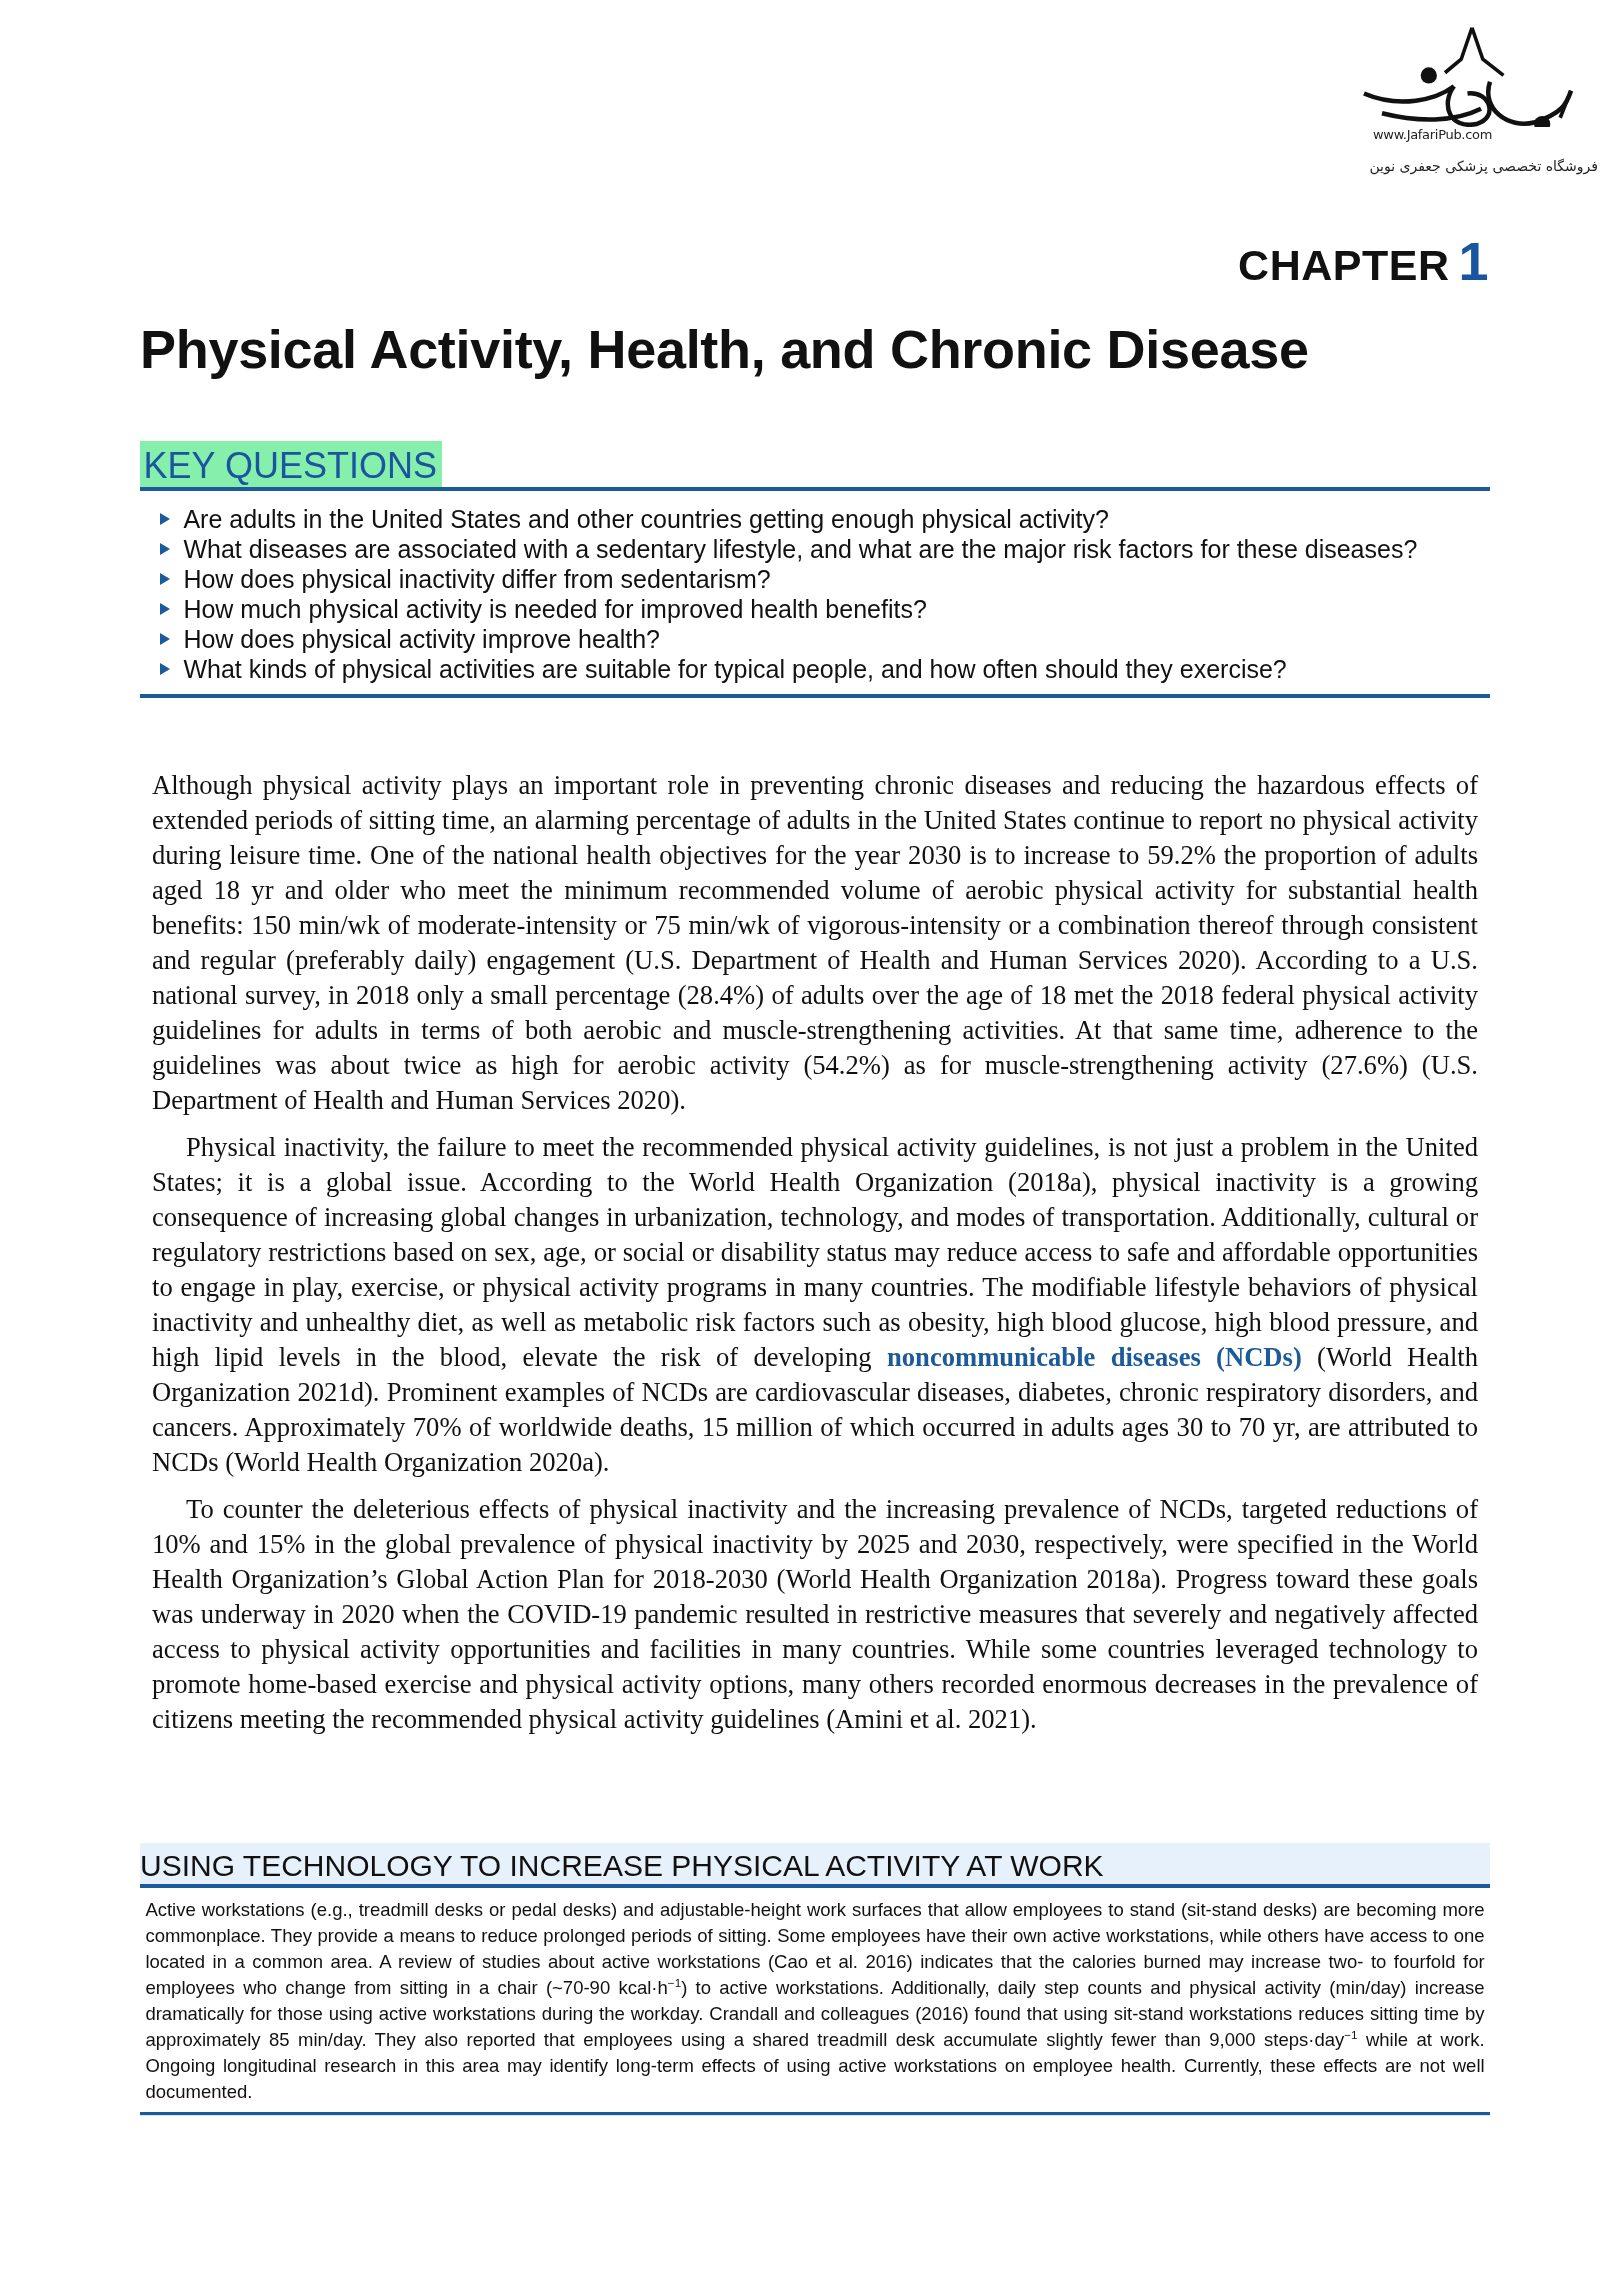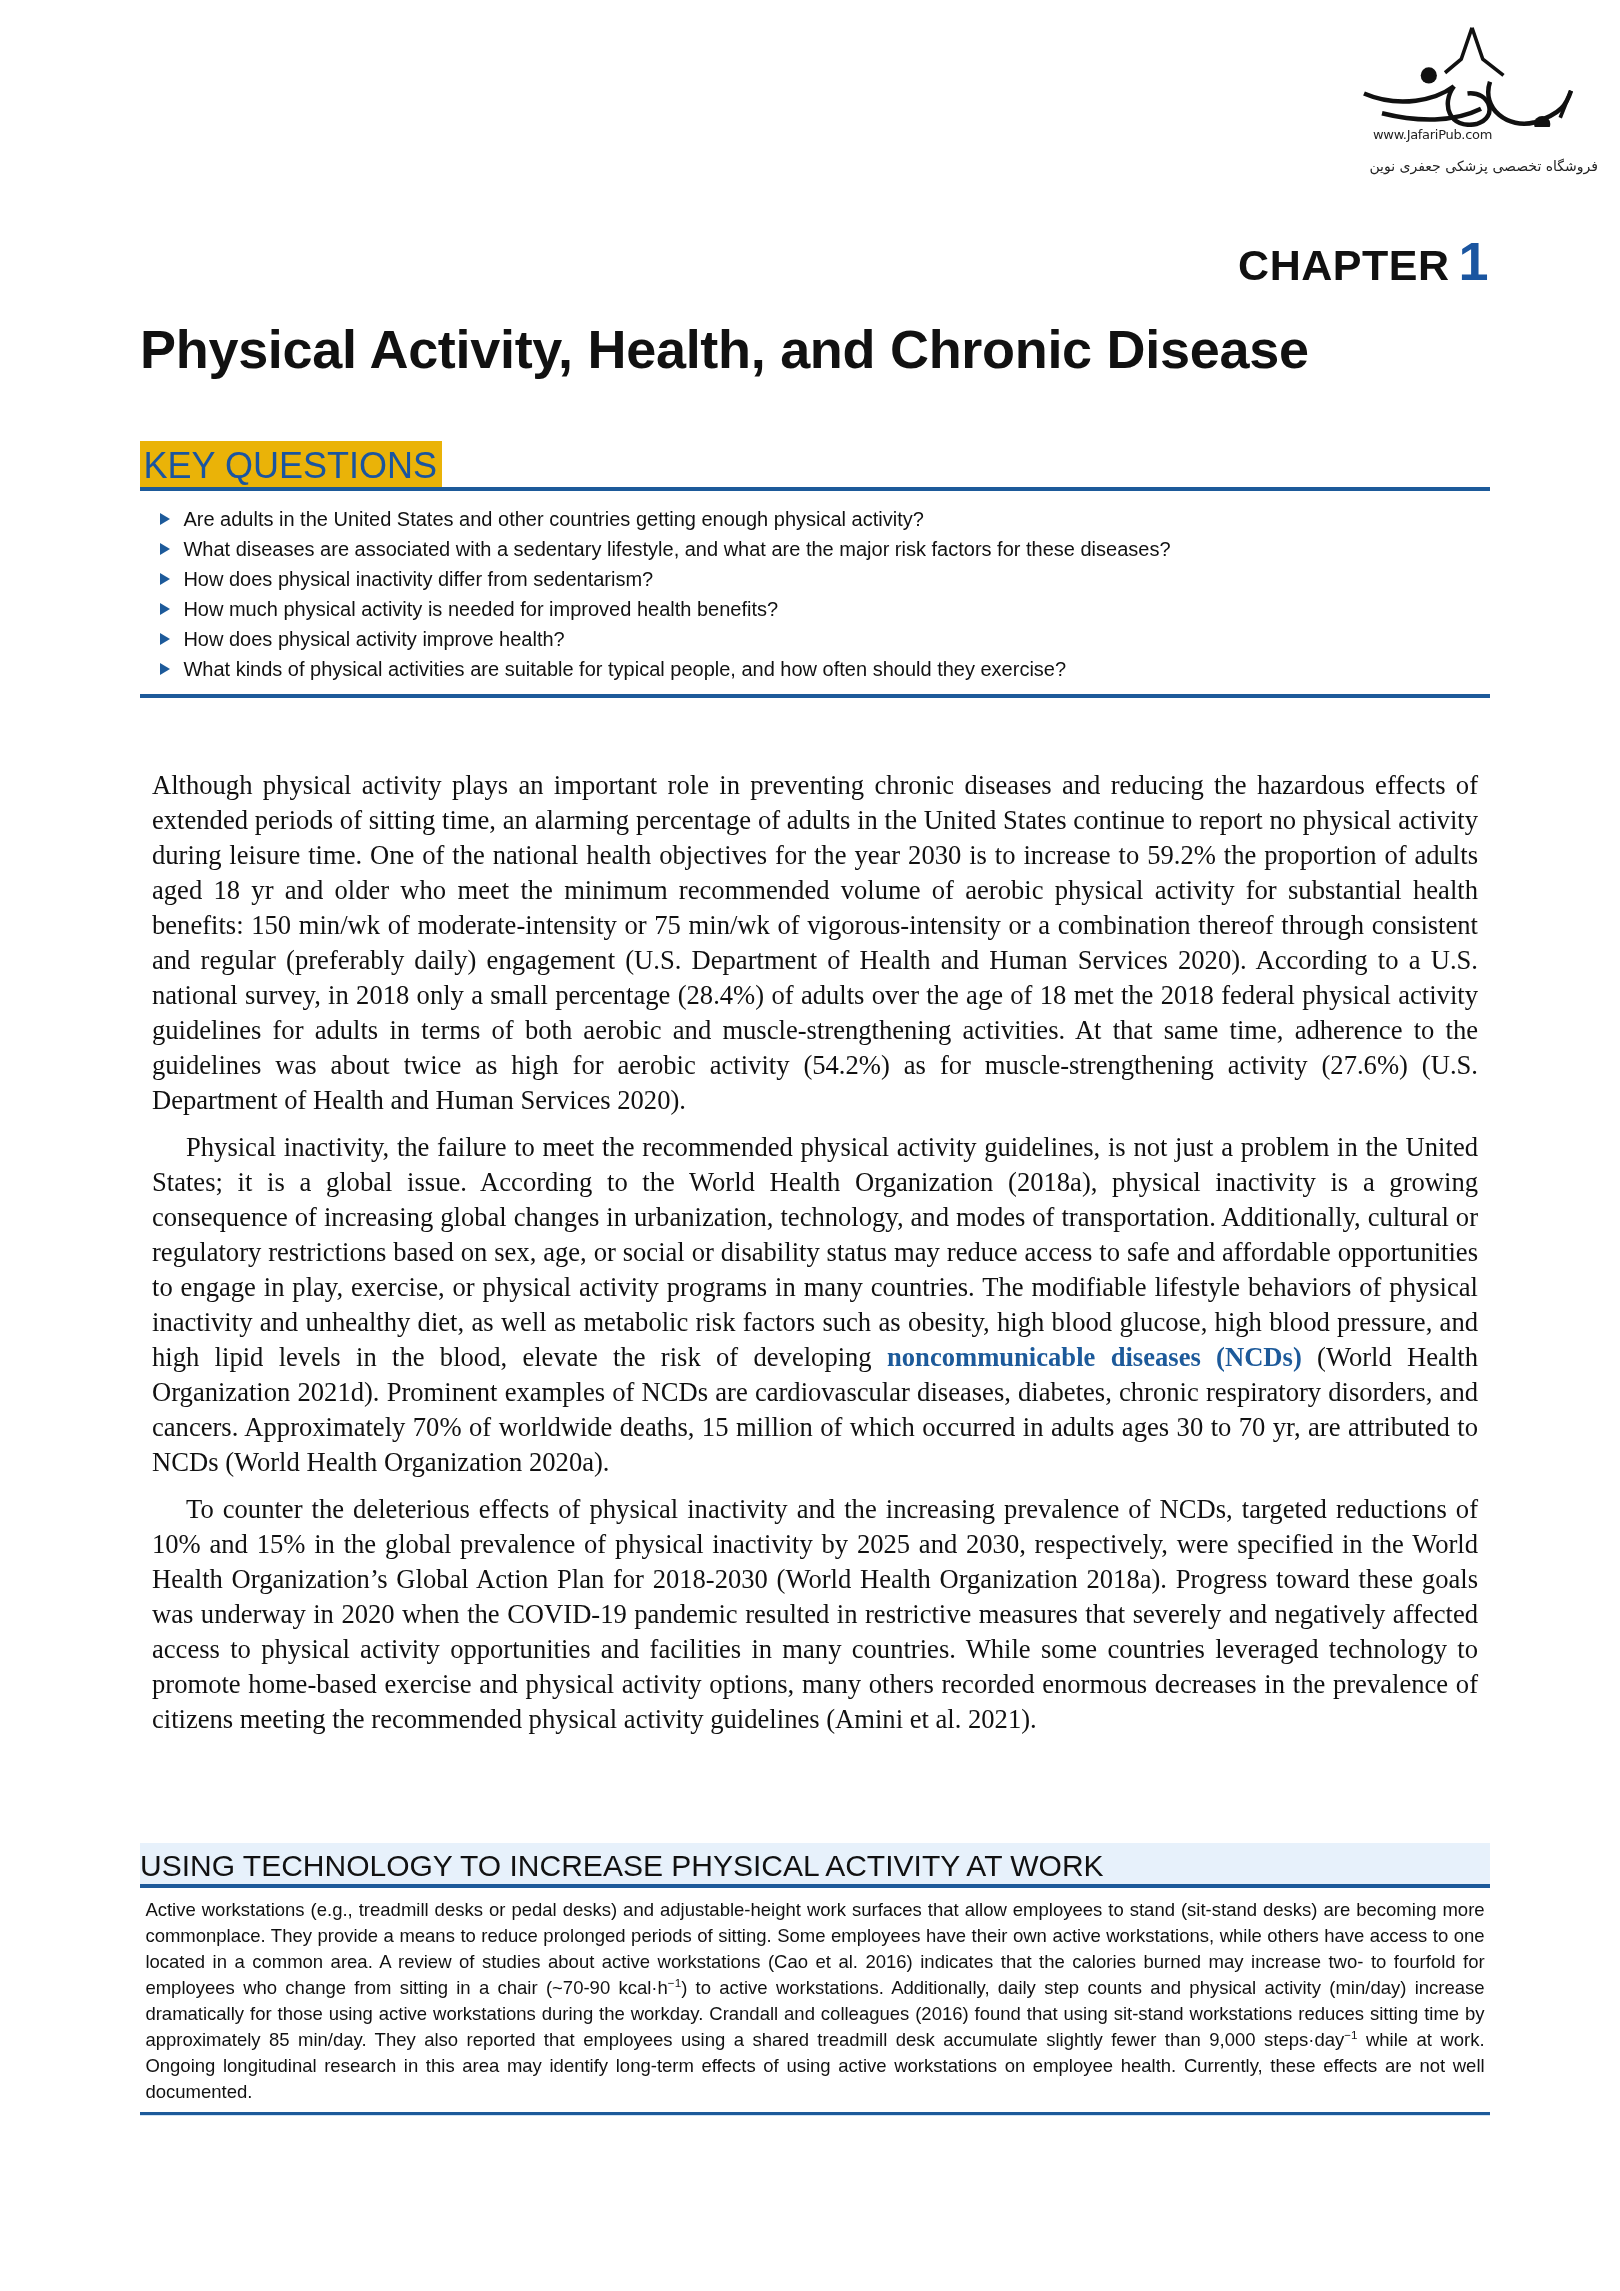--- a/index.html
+++ b/index.html
@@ -9,25 +9,25 @@
   .logo-url { position: absolute; left: 18px; top: 104px; width: 216px; text-align: left;
     font-family: "DejaVu Sans", sans-serif; font-size: 13px; color: #222; letter-spacing: -0.3px; }
   .logo-fa { position: absolute; left: -18px; top: 135px; width: 261px; text-align: right;
     font-family: "DejaVu Sans", sans-serif; font-size: 14px; color: #222; direction: rtl; }
   .chapter { position: absolute; right: 131px; top: 230px; font-family: "Liberation Sans", sans-serif;
     font-weight: bold; font-size: 43px; color: #111; letter-spacing: 0.5px; }
   .chapter .num { color: #1a55a0; font-size: 54px; margin-left: 9px; }
   .title { position: absolute; left: 140px; top: 318px; font-family: "Liberation Sans", sans-serif;
     font-weight: bold; font-size: 54px; color: #111; margin: 0; letter-spacing: -0.3px; }
   .kq { position: absolute; left: 140px; top: 441px; width: 1350px; }
-  .kq-head { display: inline-block; background: #eab308; padding: 3.6px 5.4px 1.8px 3.6px;
+  .kq-head { display: inline-block; background: #86efac; padding: 3.6px 5.4px 1.8px 3.6px;
     font-family: "Liberation Sans", sans-serif; font-size: 36px; color: #1a55a0; line-height: 41px; }
   .kq-rule { height: 3.6px; background: #1d5a9a; margin-top: 0; }
   .kq-list { list-style: none; margin: 12.6px 0 0 0; padding: 0 0 0 20px; }
-  .kq-list li { font-family: "Liberation Sans", sans-serif; font-size: 20px; line-height: 30px;
+  .kq-list li { font-family: "Liberation Sans", sans-serif; font-size: 25px; line-height: 30px;
     position: relative; padding-left: 23.4px; color: #111; }
   .kq-list li .tri { position: absolute; left: 0; top: 9px; width: 0; height: 0;
     border-left: 10px solid #1d5a9a; border-top: 6.3px solid transparent; border-bottom: 6.3px solid transparent; }
   .kq-bottom { height: 3.6px; background: #1d5a9a; margin-top: 10.8px; }
   .body { position: absolute; left: 140px; top: 756px; width: 1350px;
     font-family: "Liberation Serif", serif; font-size: 26.6px; line-height: 35px; color: #111;
     text-align: justify; }
   .body p { margin: 12px; }
   .body p.indent { text-indent: 34px; }
   .kw { color: #1d5a9a; font-weight: bold; }

